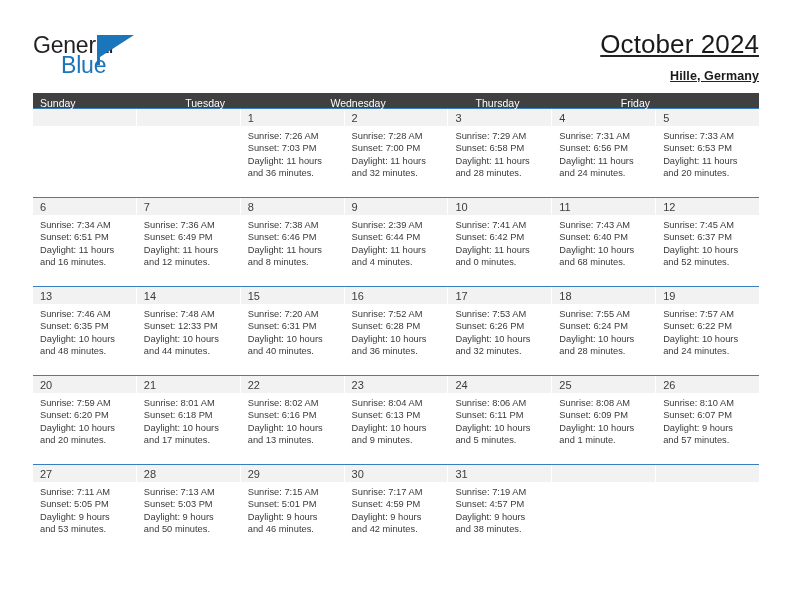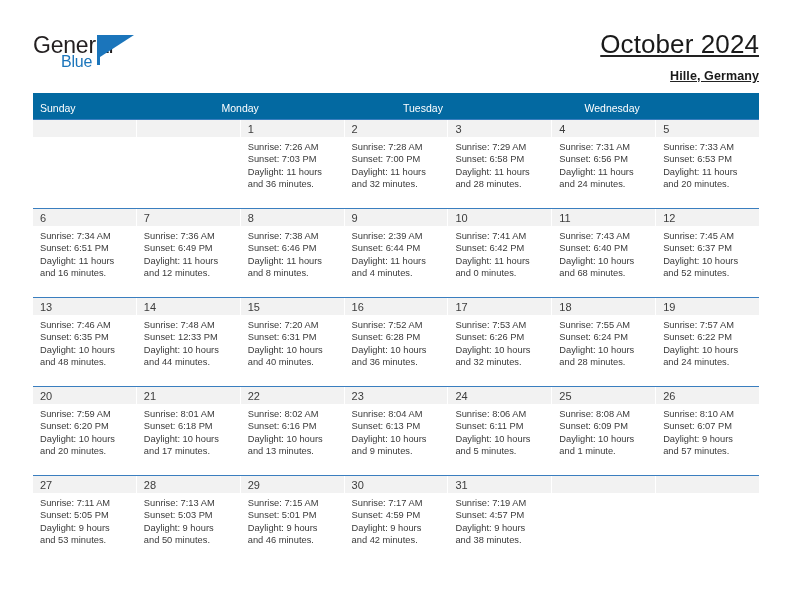--- a/index.html
+++ b/index.html
@@ -45,21 +45,21 @@
     top: 4px;
     font-size: 23px;
     letter-spacing: -0.2px;
     color: #231f20;
     font-family: "Liberation Sans", sans-serif;
   }
   .logo-blue {
     position: absolute;
     left: 28px;
     top: 24px;
-    font-size: 16px;
+    font-size: 23px;
     letter-spacing: -0.2px;
     color: #1b75bb;
     font-family: "Liberation Sans", sans-serif;
   }
   .logo-flag {
     position: absolute;
     left: 67px;
     top: 5px;
     width: 0;
     height: 0;
@@ -97,23 +97,22 @@
   }
 
   
   .calendar {
     margin: 21px 33px 0 33px;
     width: 726px;
     box-sizing: border-box;
   }
   .dow-row {
     display: flex;
-    background: #0369a1;
-    height: 26px;
-    align-items: flex-end;
+    background: #404040;
+    height: 15px;
   }
   .dow-cell {
     flex: 1 1 0;
     color: #ffffff;
     font-size: 10.5px;
     line-height: 21px;
     padding-left: 7px;
     box-sizing: border-box;
     white-space: nowrap;
   }
@@ -176,23 +175,24 @@
       <div class="cal-title">October 2024</div>
       <div class="cal-subtitle">Hille, Germany</div>
     </div>
 
   </div>
 
   <div class="calendar">
 
     <div class="dow-row">
       <div class="dow-cell">Sunday</div>
-      <div class="dow-cell">Monday</div>
       <div class="dow-cell">Tuesday</div>
       <div class="dow-cell">Wednesday</div>
+      <div class="dow-cell">Thursday</div>
+      <div class="dow-cell">Friday</div>
     </div>
 
     <div class="week-row">
       <div class="day-cell empty">
         <div class="day-number"></div>
         <div class="day-body">
           <div class="day-line"></div>
           <div class="day-line"></div>
           <div class="day-line"></div>
           <div class="day-line"></div>

